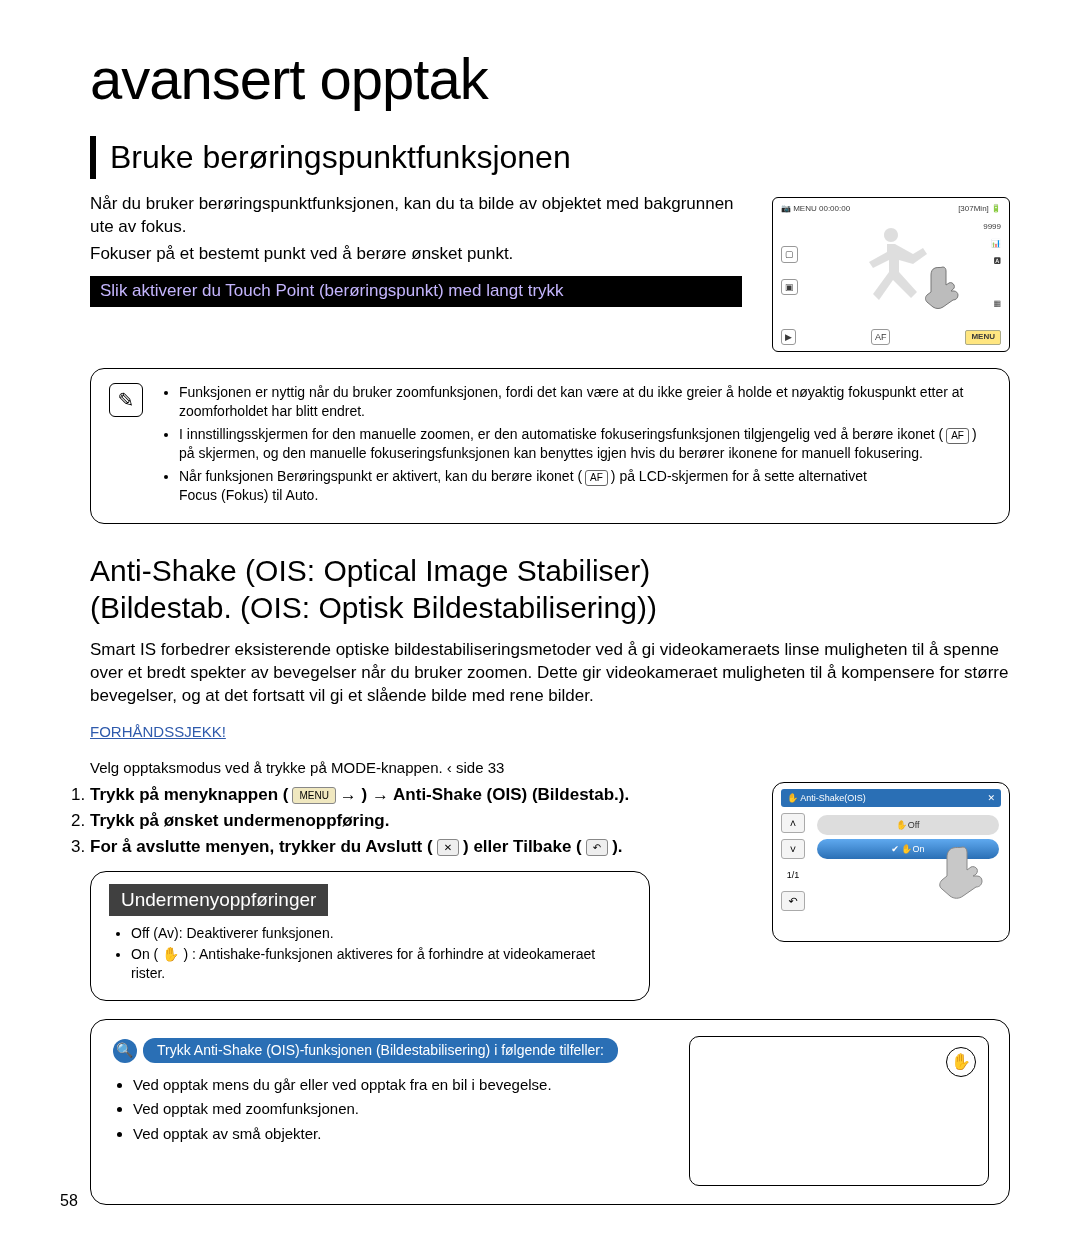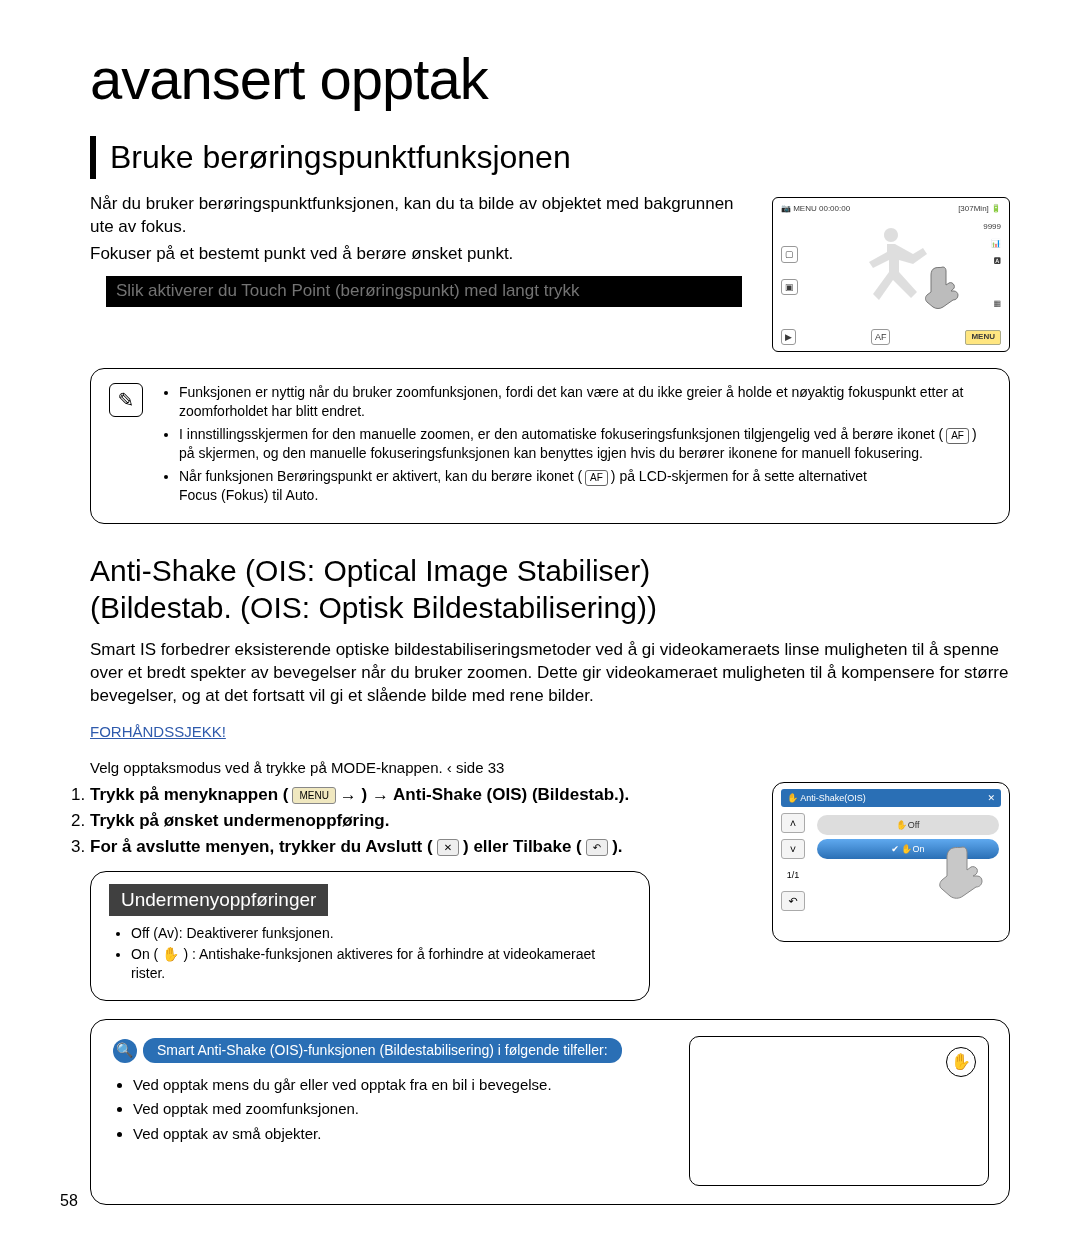--- a/index.html
+++ b/index.html
@@ -23,25 +23,25 @@
     font-weight: 300;
     border-left: 6px solid #000;
     padding-left: 14px;
     margin-bottom: 14px;
   }
   .row { display: flex; gap: 30px; }
   .col-text { flex: 1; }
   .intro p, .body-text p { margin-bottom: 4px; }
   .black-bar {
     background: #000;
-    color: #737373;
+    color: #c4b5fd;
     padding: 4px 10px;
     font-size: 17px;
     font-weight: 300;
-    margin: 10px 0 6px 16px;
+    margin: 10px 0 6px 0;
   }
   .lcd {
     width: 238px; height: 155px;
     border: 1.5px solid #000;
     border-radius: 6px;
     position: relative;
     background: #fff;
     font-size: 8px;
     color: #3a3a3a;
     flex-shrink: 0;
@@ -274,21 +274,21 @@
     <svg class="hand2" viewBox="0 0 54 66">
       <path fill="#c8c8c8" stroke="#888" d="M26 6c2 0 4 2 4 5v18l4-3c2-1 5 0 6 2s0 5-2 6l-2 1 4 0c3 0 5 2 5 5 0 3-2 6-6 6l-13 9c-4 3-9 3-13 0l-8-7c-3-2-3-6 0-9l5-4V16c0-4 2-8 6-9 3-1 6 0 10-1z"></path>
     </svg>
   </div>
 </div>
 
 <div class="tip-box">
   <div class="tip-left">
     <div class="tip-pill">
       <span class="mag">🔍</span>
-      <span class="txt">Smart Anti-Shake (OIS)-funksjonen (Bildestabilisering) i følgende tilfeller:</span>
+      <span class="txt">Trykk Anti-Shake (OIS)-funksjonen (Bildestabilisering) i følgende tilfeller:</span>
     </div>
     <ul>
       <li>Ved opptak mens du går eller ved opptak fra en bil i bevegelse.</li>
       <li>Ved opptak med zoomfunksjonen.</li>
       <li>Ved opptak av små objekter.</li>
     </ul>
   </div>
   <div class="tip-right">
     <div class="ois-ic">✋</div>
   </div>

